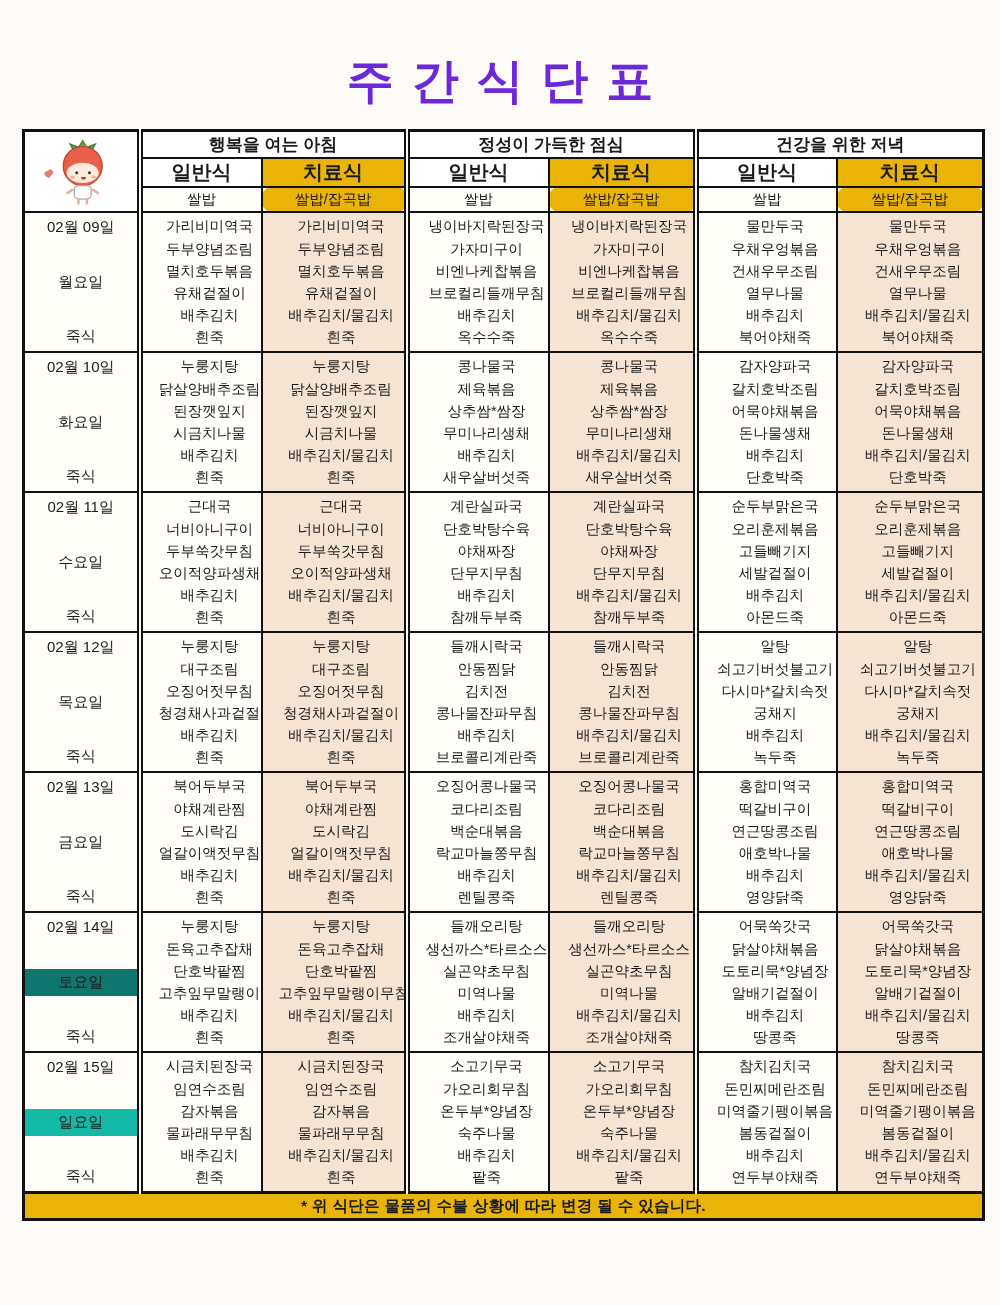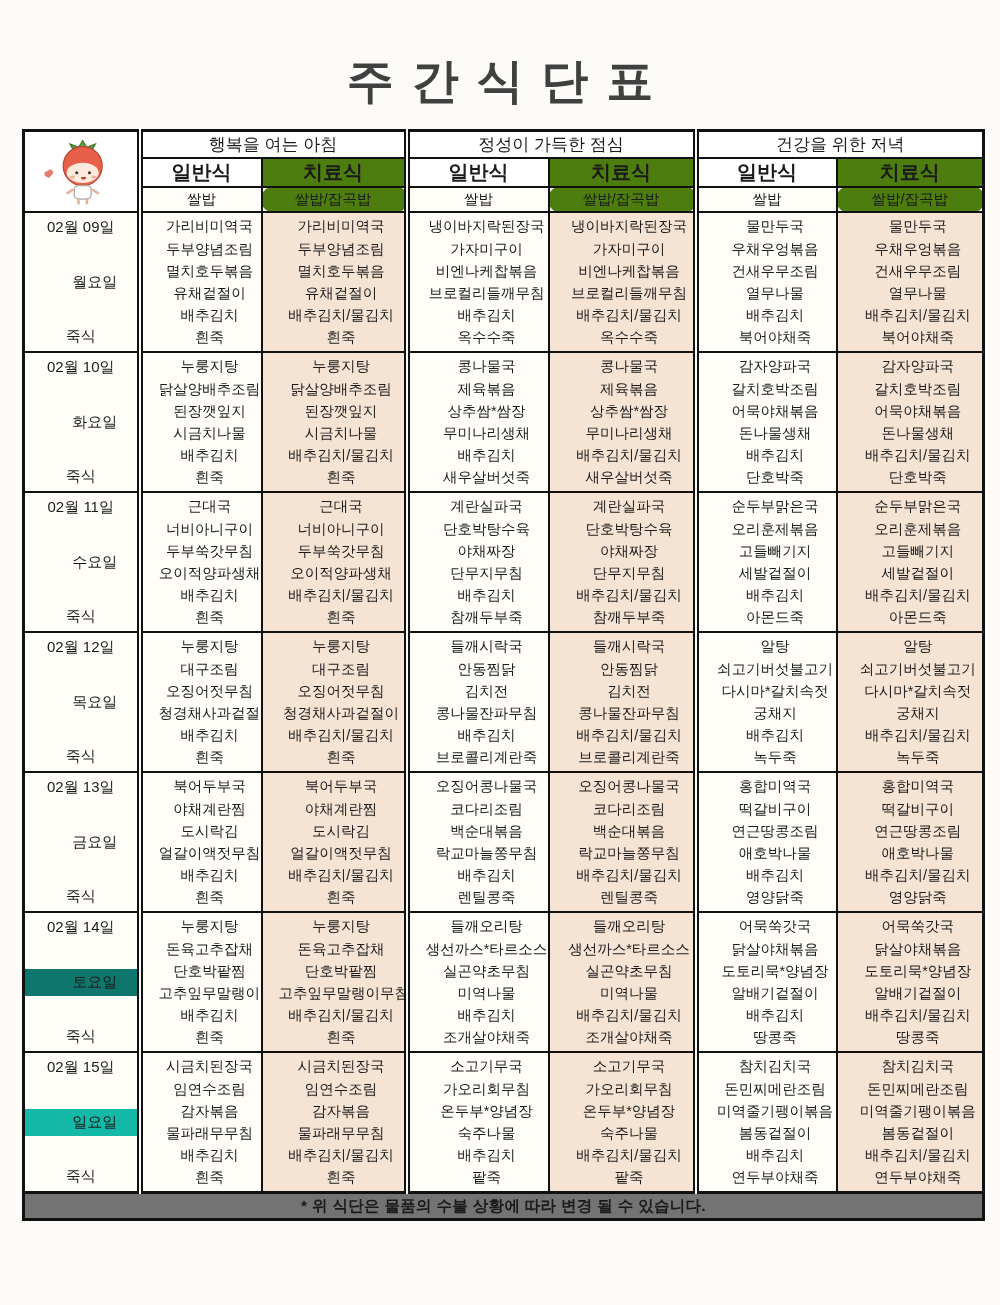--- a/index.html
+++ b/index.html
@@ -10,21 +10,21 @@
     color:#1a1a1a;
     position:relative;
   }
   .page-title{
     text-align:center;
     font-size:47px;
     font-weight:bold;
     letter-spacing:0.38em;
     padding:50px 0 0 0;
     margin:0 0 16px 0;
-    color:#404040;
+    color:#6d28d9;
     text-indent:0.38em;
   }
   table.menu{
     border-collapse:collapse;
     table-layout:fixed;
     width:963px;
     margin-left:22px;
     border:3px solid #111;
   }
   col.c-day{width:116px;}
@@ -36,40 +36,40 @@
   col.c-dt{width:147px;}
   th,td{
     border:2px solid #111;
     padding:0;
     text-align:center;
     vertical-align:middle;
     overflow:hidden;
   }
   .sec-b,.sec-l,.sec-d{border-left:6px double #111;}
   .section-title{
-    font-size:17px;font-weight:normal;height:25px;background:#fff;
+    font-size:17px;font-weight:bold;height:25px;background:#fff;
   }
   .meal-type{font-size:20px;font-weight:bold;height:26px;background:#fff;}
   .rice-cell{font-size:14.5px;height:23px;background:#fffdf8;font-weight:normal;border-radius:10px;}
-  .therapy{background:#4d7c0f;}
+  .therapy{background:#eab308;}
   .mascot-cell{background:#fff;}
   tr.day-row{height:138px;}
   td.day-cell{background:#fffdf8;margin-top:20px;}
   .day-inner{
     display:flex;flex-direction:column;justify-content:space-between;
     height:128px;padding:5px 0;font-size:15px;
   }
   .day-date{font-weight:normal;}
-  .day-weekday{width:100%;padding:4px 14px;}
+  .day-weekday{width:100%;padding:4px 0;}
   td.menu-cell{font-size:14.5px;background:#fffdf8;padding-left:16px;}
   td.menu-cell.therapy{background:#f5e3d3;}
   .menu-item{line-height:22.2px;white-space:nowrap;}
   td.footer-cell{
     height:24px;border-top:3px solid #111;
-    font-size:15.5px;font-weight:bold;background:#737373;
+    font-size:15.5px;font-weight:bold;background:#eab308;
     letter-spacing:0.02em;
   }
   .mascot-wrap{display:flex;align-items:center;justify-content:center;height:100%;}
 </style>
 </head>
 <body>
 
 <h1 class="page-title">주간식단표</h1>
 
 <table class="menu">

